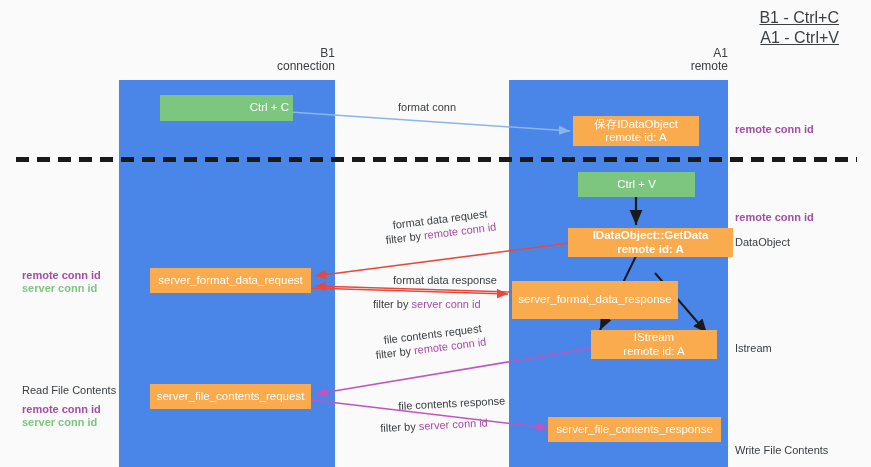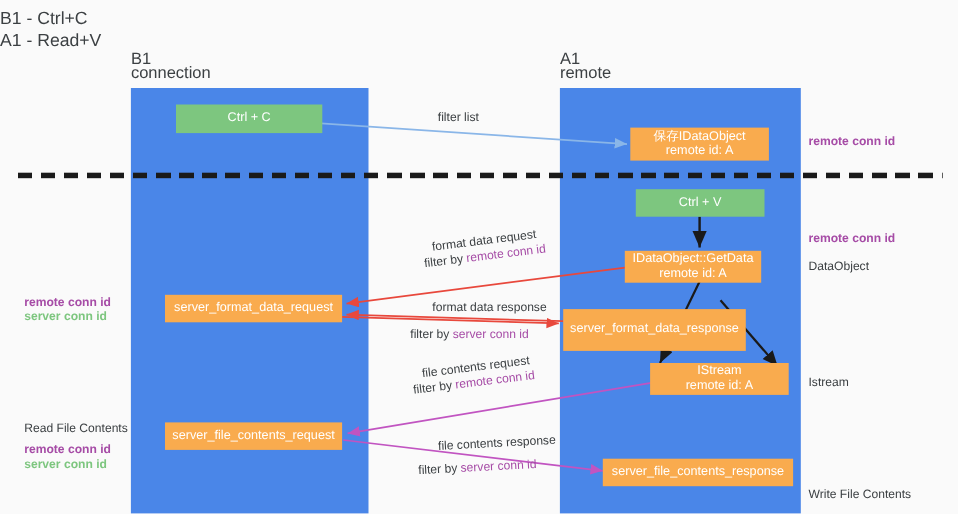--- a/index.html
+++ b/index.html
@@ -20,34 +20,34 @@
     background:#4a86e8;
     top:80px;
     height:387px;
   }
   #lane-b1{left:119px;width:216px;}
   #lane-a1{left:509px;width:219px;}
 
   
   .lane-head{
     position:absolute;
-    text-align:left;
-    font-size:15px;
+    text-align:right;
+    font-size:12px;
     line-height:13px;
     color:#3c4043;
   }
   #head-b1{left:119px;width:216px;top:47px;}
   #head-a1{left:509px;width:219px;top:47px;}
   .lane-head .l1{display:block;}
   .lane-head .l2{display:block;}
 
   
   #title{
     position:absolute;left:0;top:8px;width:839px;
-    text-align:left;font-size:16px;line-height:20px;color:#3c4043;
+    text-align:right;font-size:16px;line-height:20px;color:#3c4043;text-decoration:underline;
   }
   #title span{display:block;}
 
   
   #divider{
     position:absolute;left:16px;top:157px;width:841px;height:5px;
     background:repeating-linear-gradient(to right,#1a1a1a 0 13px,transparent 13px 21px);
   }
 
   
@@ -80,21 +80,21 @@
 
   svg#wires{position:absolute;left:0;top:0;width:871px;height:467px;pointer-events:none;}
 </style>
 </head>
 <body>
 
 <div id="stage">
 
   <div id="title">
     <span>B1 - Ctrl+C</span>
-    <span>A1 - Read+V</span>
+    <span>A1 - Ctrl+V</span>
   </div>
 
   <div class="lane-head" id="head-b1">
     <span class="l1">B1</span>
     <span class="l2">connection</span>
   </div>
   <div class="lane-head" id="head-a1">
     <span class="l1">A1</span>
     <span class="l2">remote</span>
   </div>
@@ -131,34 +131,34 @@
 
     <line x1="655" y1="273" x2="707" y2="333" stroke="#1a1a1a" stroke-width="2" marker-end="url(#ah-blk)"></line>
 
     <line x1="636" y1="256" x2="600" y2="330" stroke="#1a1a1a" stroke-width="2" marker-end="url(#ah-blk)"></line>
 
     <line x1="592" y1="348" x2="316" y2="394" stroke="#c154c1" stroke-width="1.6" marker-end="url(#ah-mag)"></line>
 
     <line x1="312" y1="400" x2="548" y2="428" stroke="#c154c1" stroke-width="1.6" marker-end="url(#ah-mag)"></line>
   </svg>
 
-  <div class="node green" style="left:160px;top:95px;width:133px;height:26px;">
+  <div class="node green" style="left:160px;top:95px;width:133px;height:26px;align-items:flex-end;">
     <span class="ln">Ctrl + C</span>
   </div>
 
   <div class="node orange" style="left:573px;top:116px;width:126px;height:30px;">
     <span class="ln">保存IDataObject</span>
     <span class="ln">remote id: A</span>
   </div>
 
   <div class="node green" style="left:578px;top:172px;width:117px;height:25px;">
     <span class="ln">Ctrl + V</span>
   </div>
 
-  <div class="node orange" style="left:568px;top:228px;width:124px;height:29px;">
+  <div class="node orange" style="left:568px;top:228px;width:165px;height:29px;font-weight:bold;">
     <span class="ln">IDataObject::GetData</span>
     <span class="ln">remote id: A</span>
   </div>
 
   <div class="node orange" style="left:150px;top:268px;width:161px;height:25px;">
     <span class="ln">server_format_data_request</span>
   </div>
 
   <div class="node orange" style="left:512px;top:281px;width:166px;height:38px;">
     <span class="ln">server_format_data_response</span>
@@ -170,21 +170,21 @@
   </div>
 
   <div class="node orange" style="left:548px;top:417px;width:173px;height:25px;">
     <span class="ln">server_file_contents_response</span>
   </div>
 
   <div class="node orange" style="left:150px;top:384px;width:161px;height:25px;">
     <span class="ln">server_file_contents_request</span>
   </div>
 
-  <div class="lbl" style="left:398px;top:101px;">filter list</div>
+  <div class="lbl" style="left:398px;top:101px;">format conn</div>
 
   <div class="lbl" style="left:392px;top:219px;transform:rotate(-7deg);transform-origin:left top;">format data request</div>
   <div class="lbl" style="left:385px;top:234px;transform:rotate(-7deg);transform-origin:left top;">
     <span>filter by </span><span class="bold purple">remote conn id</span>
   </div>
 
   <div class="lbl" style="left:393px;top:274px;">format data response</div>
   <div class="lbl" style="left:373px;top:298px;">
     <span>filter by </span><span class="bold purple">server conn id</span>
   </div>

